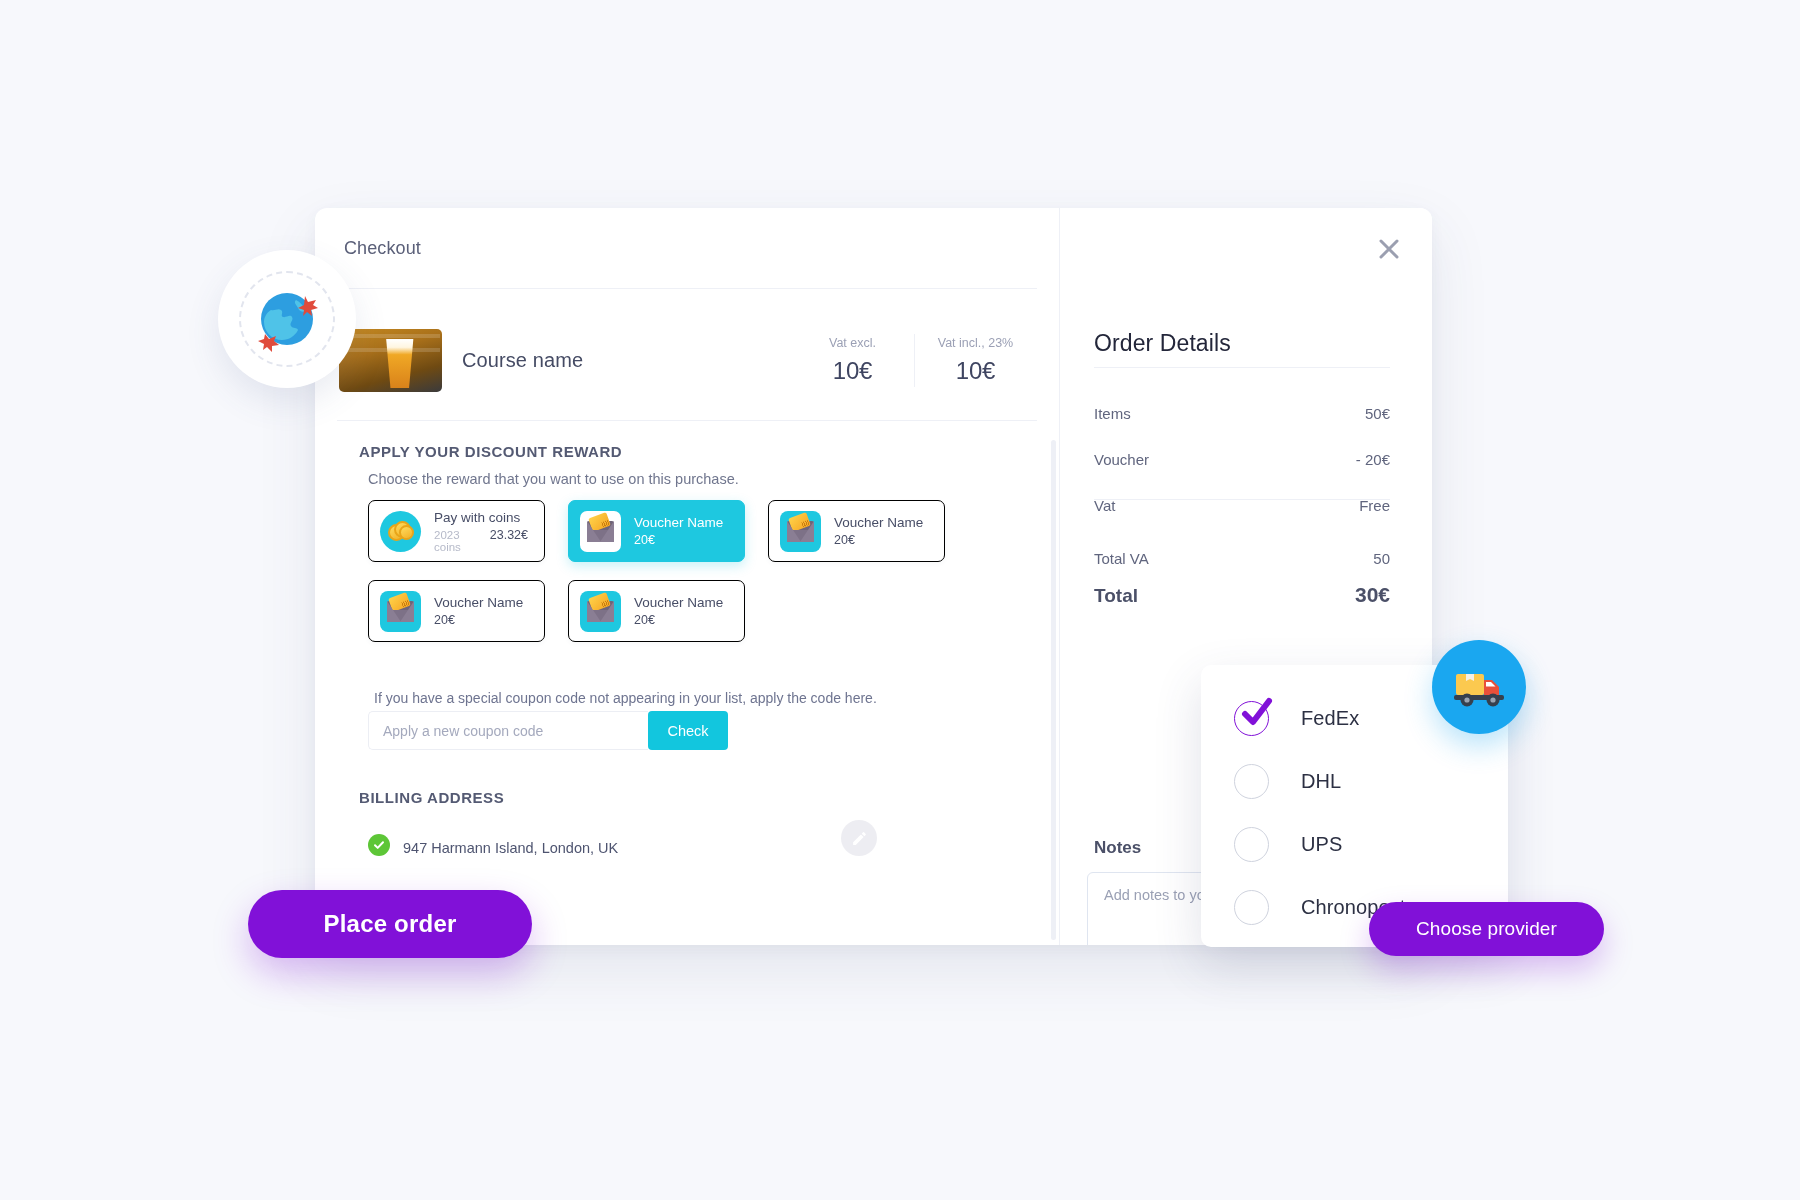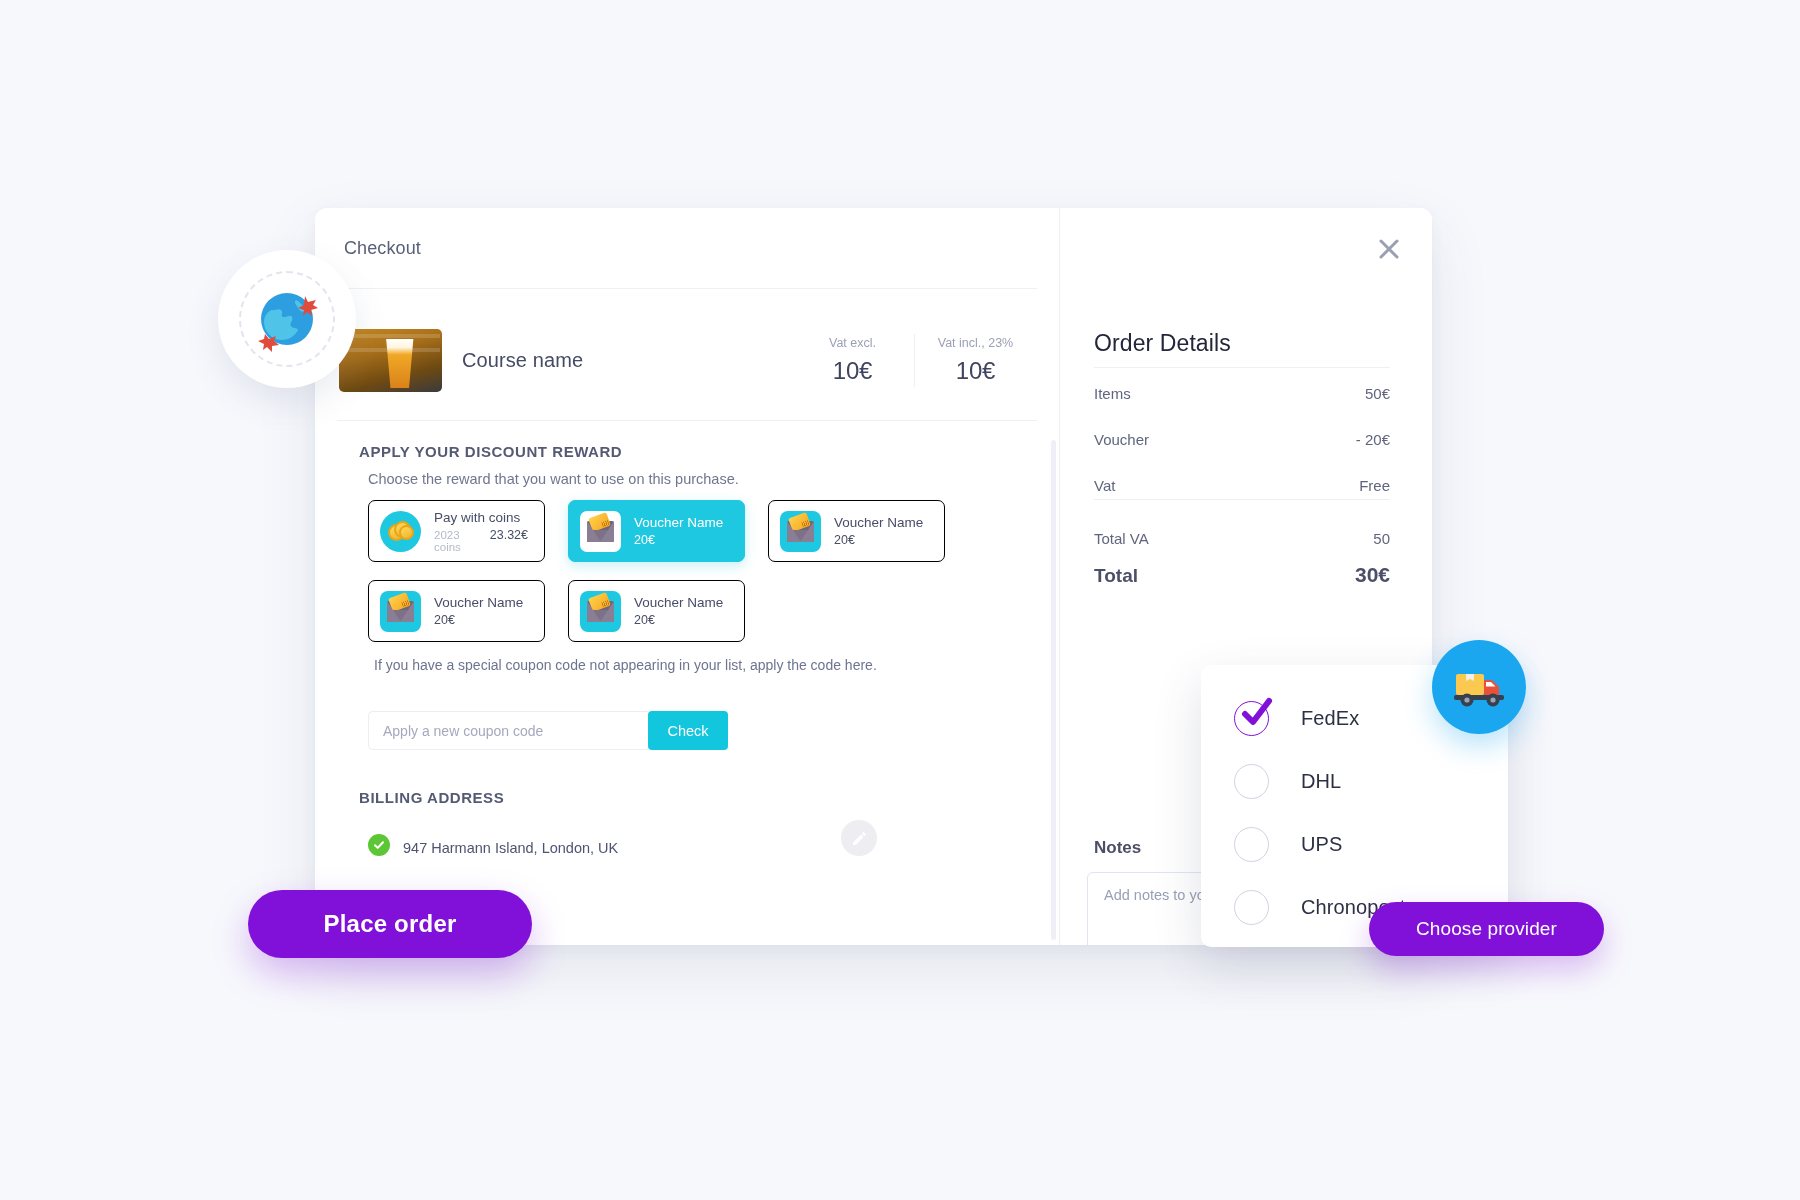--- a/index.html
+++ b/index.html
@@ -159,21 +159,21 @@
   .coins i {
     position: absolute; border-radius: 50%; display: block;
     background: linear-gradient(150deg,#ffdc5e,#f2b127);
     border: 2px solid #e8a519;
   }
   .coins i:nth-child(1) { width: 17px; height: 17px; left: 0; top: 4px; }
   .coins i:nth-child(2) { width: 17px; height: 17px; left: 6px; top: 1px; }
   .coins i:nth-child(3) { width: 15px; height: 15px; left: 11px; top: 5px; }
 
   .coupon-note {
-    position: absolute; left: 59px; top: 449px;
+    position: absolute; left: 59px; top: 482px;
     font-size: 14px; color: #6e7490;
   }
   .coupon-row {
     position: absolute; left: 53px; top: 503px;
     display: flex; height: 39px;
   }
   .coupon-input {
     width: 280px; height: 39px;
     border: 1px solid #eceef4; border-right: none;
     border-radius: 5px 0 0 5px;
@@ -219,21 +219,21 @@
     font-size: 23px; color: #23263a; letter-spacing: .1px;
   }
   .od-sep {
     position: absolute; left: 34px; right: 42px;
     height: 1px; background: #eef0f6;
   }
   #od-sep1 { top: 159px; }
   #od-sep2 { top: 291px; }
   .od-row {
     position: absolute; left: 34px; right: 42px;
-    display: flex; justify-content: space-between; align-items: baseline;
+    display: flex; justify-content: space-between; align-items: baseline; margin-top: 20px;
   }
   .od-k { font-size: 15px; color: #60657e; }
   .od-v { font-size: 15px; color: #60657e; }
   .od-row.total .od-k { font-size: 19px; font-weight: bold; color: #4b5068; }
   .od-row.total .od-v { font-size: 21px; font-weight: bold; color: #4b5068; }
   .with-vat {
     position: absolute; right: 42px; top: 474px;
     font-size: 13.5px; color: #b2b6c6;
   }
   .notes-title {

